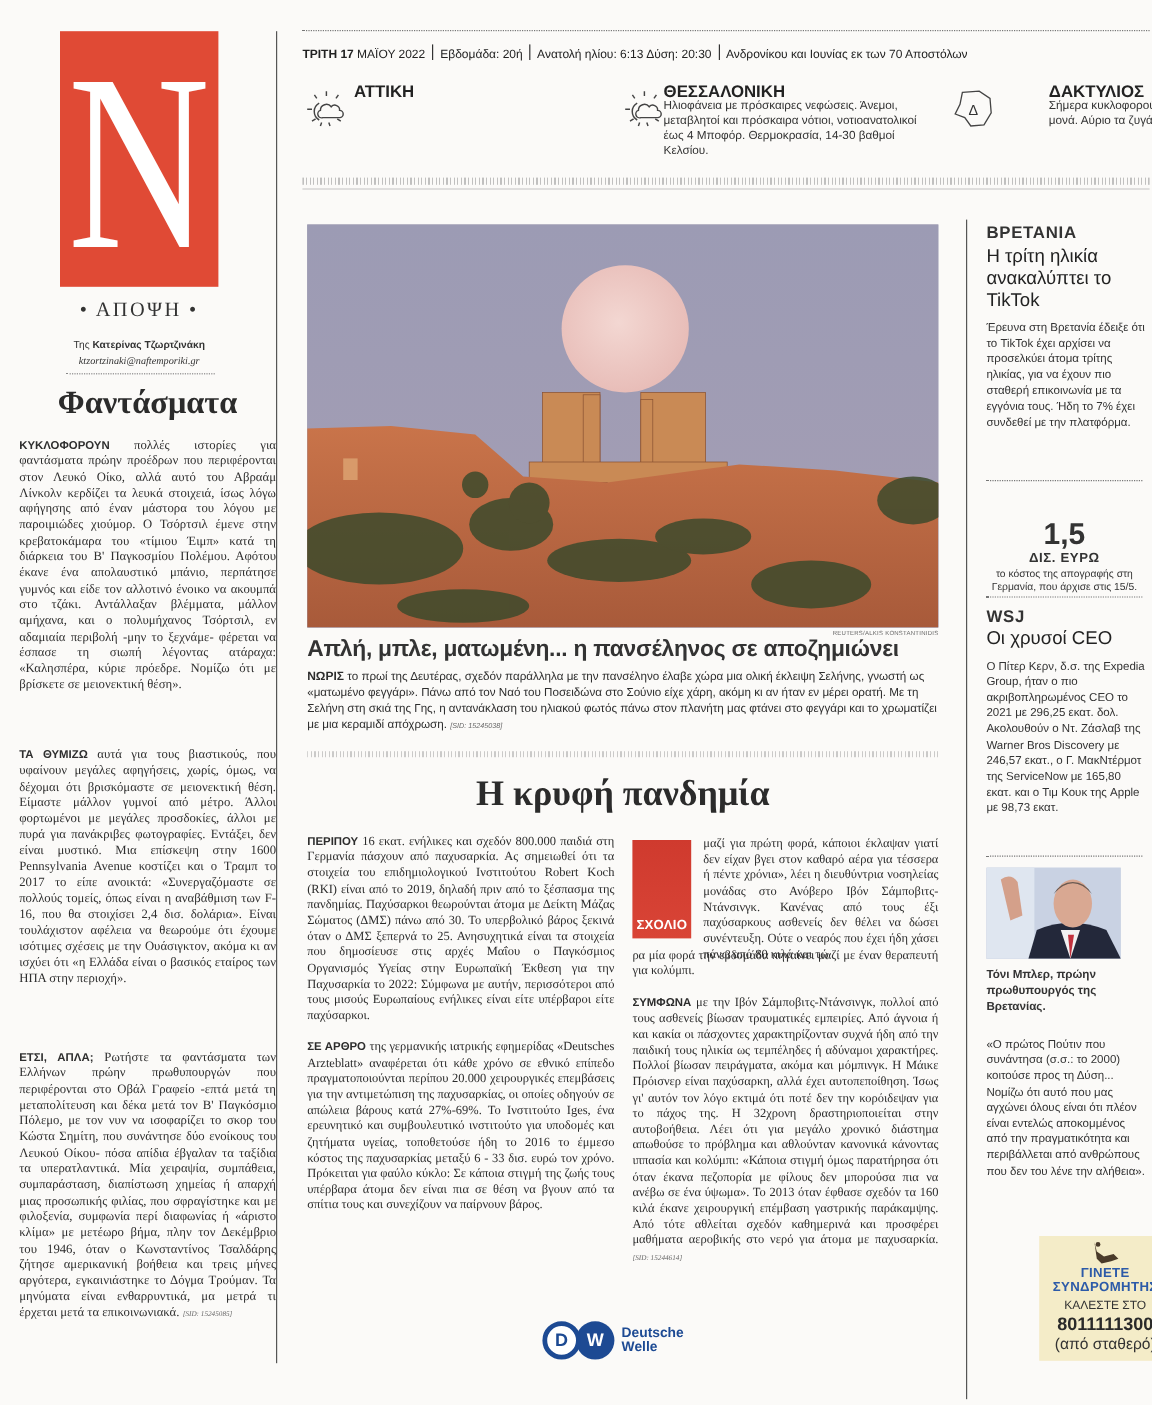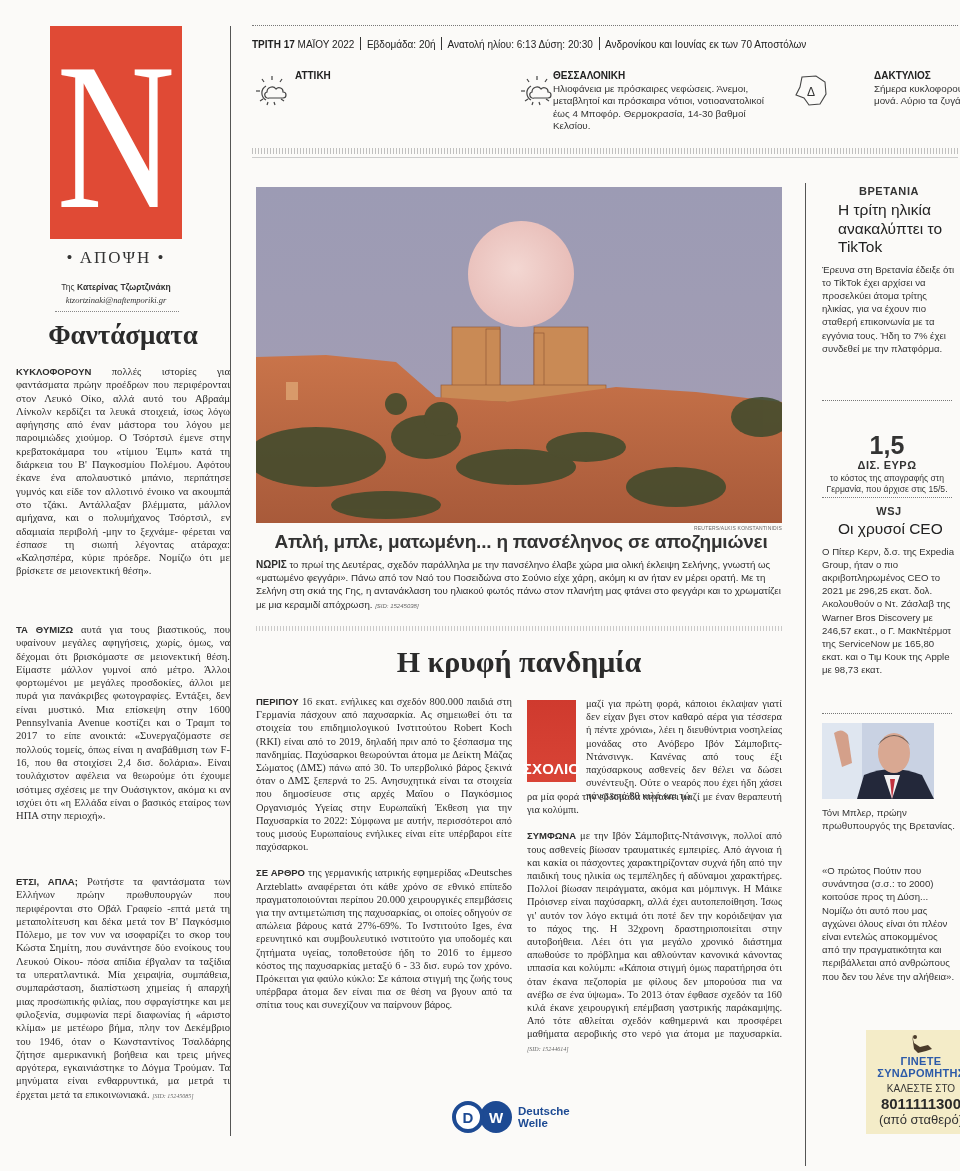--- a/index.html
+++ b/index.html
@@ -35,95 +35,95 @@
   #left-divider { left: 230px; top: 26px; height: 1110px; border-left: 1px solid #555; }
 
   
   #top-rule { left: 252px; top: 25px; width: 706px; border-top: 1px dotted #777; }
   #dateline { left: 252px; top: 37px; width: 706px; font-family: "Liberation Sans", sans-serif;
     font-size: 10px; color: #222; white-space: nowrap; }
   #dateline .sep { display: inline-block; width: 1px; height: 13px; background: #333; vertical-align: -2px; margin: 0 3px; }
   #dateline b { font-weight: bold; }
 
   .wx { font-family: "Liberation Sans", sans-serif; font-size: 9.8px; line-height: 12.5px; color: #333; }
-  .wx-title { font-weight: bold; font-size: 10px; color: #222; }
+  .wx-title { font-weight: bold; font-size: 14px; color: #222; }
   #wx-attica { left: 295px; top: 70px; width: 215px; }
   #wx-thess { left: 553px; top: 70px; width: 215px; }
   #wx-ring { left: 874px; top: 70px; width: 110px; }
   .wx-icon { position: absolute; width: 34px; height: 34px; }
   #wx-icon-attica { left: 255px; top: 74px; }
   #wx-icon-thess { left: 520px; top: 74px; }
   #wx-icon-ring { left: 794px; top: 74px; }
 
   #top-rule2 { left: 252px; top: 148px; width: 706px; height: 6px;
     background: repeating-linear-gradient(90deg, #999 0 1px, transparent 1px 3px); opacity: .6; }
   #top-rule3 { left: 252px; top: 157px; width: 706px; border-top: 1px solid #ccc; }
 
   
   #photo { left: 256px; top: 187px; width: 526px; height: 336px; overflow: hidden; background: #9a98ae; }
   #photo-credit { left: 600px; top: 525px; width: 182px; text-align: right;
     font-family: "Liberation Sans", sans-serif; font-size: 5px; color: #666; letter-spacing: .2px; }
 
   #photo-headline { left: 256px; top: 531px; width: 530px; font-family: "Liberation Sans", sans-serif;
-    font-weight: bold; font-size: 19px; color: #333; white-space: nowrap; letter-spacing: -0.2px; text-align: center; }
+    font-weight: bold; font-size: 19px; color: #333; white-space: nowrap; letter-spacing: -0.2px; }
   #photo-caption { left: 256px; top: 558px; width: 526px; font-family: "Liberation Sans", sans-serif;
     font-size: 9.7px; line-height: 13.2px; color: #2d2d2d; }
   #photo-caption .lead { font-size: 10px; }
   #mid-rule { left: 256px; top: 626px; width: 526px; height: 5px;
     background: repeating-linear-gradient(90deg, #999 0 1px, transparent 1px 3px); opacity: .5; }
 
   
   #article-title { left: 256px; top: 645px; width: 526px; text-align: center;
     font-family: "Liberation Serif", serif; font-size: 30px; color: #2b2b2b; }
 
   #art-col1 { left: 256px; top: 695px; width: 256px; }
   .art-text { font-family: "Liberation Serif", serif; font-size: 10.4px; line-height: 13.2px;
     text-align: justify; color: #2c2c2c; }
   .art-text p { margin-bottom: 13px; }
 
   #schol { left: 527px; top: 700px; width: 49px; height: 82px; background: linear-gradient(#cf3a2e, #d94436);
     display: flex; align-items: flex-end; justify-content: center; padding-bottom: 5px; }
-  #schol span { color: #fff; font-family: "Liberation Sans", sans-serif; font-weight: bold; font-size: 15px; letter-spacing: .2px; }
+  #schol span { color: #fff; font-family: "Liberation Sans", sans-serif; font-weight: bold; font-size: 11px; letter-spacing: .2px; }
 
   #art-col2-top { left: 586px; top: 697px; width: 196px; }
   #art-col2 { left: 527px; top: 790px; width: 255px; }
 
   #dw-logo { left: 452px; top: 1097px; width: 140px; height: 40px; display: flex; align-items: center; gap: 6px; }
   #dw-mark { display: flex; }
   .dw-circle { width: 32px; height: 32px; border-radius: 50%; background: #1d4a93; color: #fff;
     font-family: "Liberation Sans", sans-serif; font-weight: bold; font-size: 15px;
     display: flex; align-items: center; justify-content: center; }
   .dw-circle.d { background: #fff; color: #1d4a93; border: 4px solid #1d4a93; margin-right: -4px; z-index: 2; }
   #dw-text { font-family: "Liberation Sans", sans-serif; font-weight: bold; font-size: 11.5px; line-height: 12px; color: #1d4a93; }
 
   
   #right-divider { left: 805px; top: 183px; height: 983px; border-left: 1px solid #555; }
   .side { font-family: "Liberation Sans", sans-serif; color: #2b2b2b; }
-  .kicker { font-size: 11px; font-weight: bold; letter-spacing: .6px; color: #333; text-align: center; }
-  .side-head { font-size: 15.5px; line-height: 18.5px; color: #222; margin-left: 16px; }
+  .kicker { font-size: 14px; font-weight: bold; letter-spacing: .6px; color: #333; }
+  .side-head { font-size: 15.5px; line-height: 18.5px; color: #222; }
   .side-body { font-size: 9.6px; line-height: 13.2px; color: #333; }
 
   #side1 { left: 822px; top: 185px; width: 134px; }
   #side1 .side-head { margin-top: 4px; }
   #side1 .side-body { margin-top: 6px; }
   #side-rule1 { left: 822px; top: 400px; width: 130px; border-top: 1px dotted #777; }
   #stat { left: 822px; top: 403px; width: 130px; text-align: center; margin-top: 28px; }
   #stat-num { font-size: 25px; font-weight: bold; color: #333; line-height: 28px; }
   #stat-unit { font-size: 11px; font-weight: bold; color: #333; letter-spacing: .5px; }
   #stat-text { font-size: 8.6px; line-height: 11px; color: #333; margin-top: 2px; }
   #side-rule2 { left: 822px; top: 497px; width: 130px; border-top: 1px dotted #777; }
 
   #side2 { left: 822px; top: 505px; width: 134px; }
   #side2 .side-head { margin-top: 3px; }
   #side2 .side-body { margin-top: 6px; }
   #side-rule3 { left: 822px; top: 713px; width: 130px; border-top: 1px dotted #777; }
 
   #blair-photo { left: 822px; top: 723px; width: 112px; height: 76px; overflow: hidden; background: #cfd6e4; }
   #blair-caption { left: 822px; top: 806px; width: 134px; font-family: "Liberation Sans", sans-serif;
-    font-weight: normal; font-size: 9.7px; line-height: 13.3px; color: #333; }
+    font-weight: bold; font-size: 9.7px; line-height: 13.3px; color: #333; }
   #blair-quote { left: 822px; top: 864px; width: 134px; }
 
   #ad { left: 822px; top: 1030px; width: 110px; height: 104px; background: #f4ecc8; text-align: center;
     font-family: "Liberation Sans", sans-serif; margin-left: 44px; }
   #ad-icon { display: block; margin: 3px auto 0; width: 30px; height: 22px; }
   #ad-title { font-weight: bold; font-size: 11px; line-height: 12px; color: #2c5aa8; letter-spacing: .3px; }
   #ad-call { font-size: 10px; color: #333; margin-top: 4px; }
   #ad-phone { font-weight: bold; font-size: 15px; color: #2a2a2a; margin-top: 1px; }
   #ad-note { font-size: 13px; color: #333; }
 </style>

